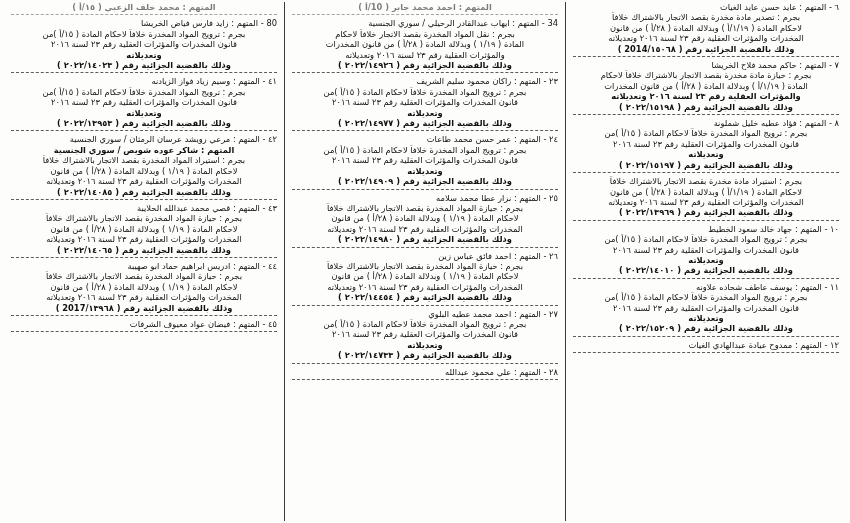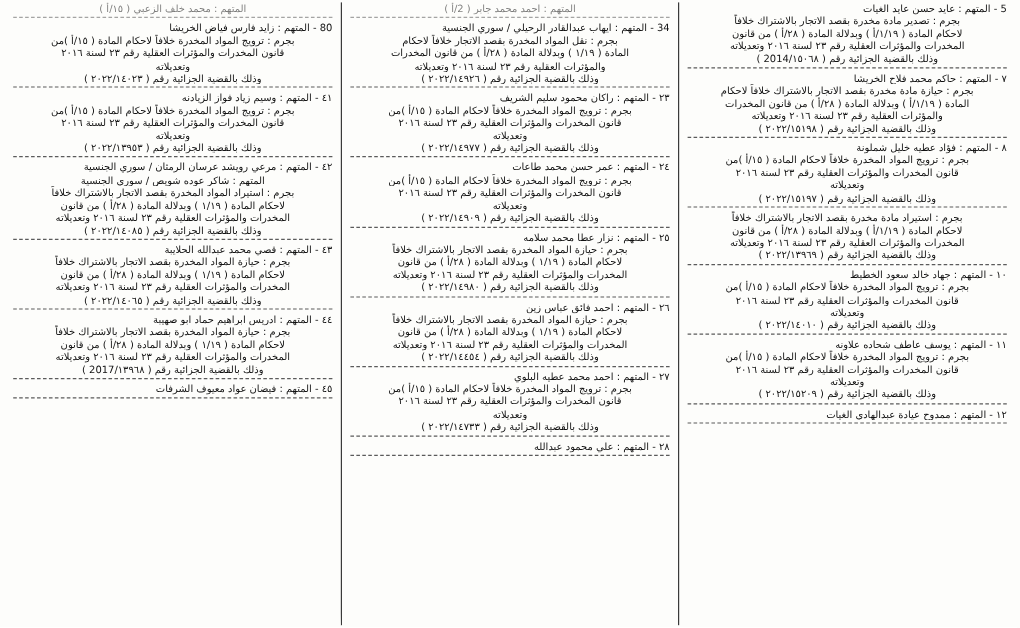--- a/index.html
+++ b/index.html
@@ -51,21 +51,21 @@
     display: block;
     font-size: 8.3px;
     line-height: 10.4px;
     text-align: justify;
     text-align-last: center;
     white-space: nowrap;
     overflow: hidden;
     text-overflow: clip;
   }
   .ln.r { text-align-last: right; }
-  .ln.c { text-align-last: center; }
+  .ln.c { text-align-last: center; font-weight: bold; }
   .clipped-top {
     opacity: 0.55;
   }
   .fade-bottom {
     position: absolute;
     bottom: 0;
     right: 0;
     left: 0;
     height: 10px;
     background: linear-gradient(to bottom, rgba(253,253,251,0), rgba(253,253,251,1));
@@ -73,21 +73,21 @@
   }
 </style>
 </head>
 <body>
 
 <div id="page">
   <div class="columns">
 
     <div class="col">
       <div class="entry">
-        <span class="ln r">5 - المتهم : عايد حسن عايد الغيات</span>
+        <span class="ln r">٦ - المتهم : عايد حسن عايد الغيات</span>
         <span class="ln">بجرم : تصدير مادة مخدرة بقصد الاتجار بالاشتراك خلافاً</span>
         <span class="ln">لاحكام المادة ( ١/١٩/أ ) وبدلالة المادة ( ٢٨/أ ) من قانون</span>
         <span class="ln">المخدرات والمؤثرات العقلية رقم ٢٣ لسنة ٢٠١٦ وتعديلاته</span>
         <span class="ln c">وذلك بالقضية الجزائية رقم ( 2014/١٥٠٦٨ )</span>
       </div>
       <div class="entry">
         <span class="ln r">٧ - المتهم : حاكم محمد فلاح الخريشا</span>
         <span class="ln">بجرم : حيازة مادة مخدرة بقصد الاتجار بالاشتراك خلافاً لاحكام</span>
         <span class="ln">المادة ( ١/١٩/أ ) وبدلالة المادة ( ٢٨/أ ) من قانون المخدرات</span>
         <span class="ln c">والمؤثرات العقلية رقم ٢٣ لسنة ٢٠١٦ وتعديلاته</span>
@@ -121,21 +121,21 @@
         <span class="ln c">وذلك بالقضية الجزائية رقم ( ٢٠٢٢/١٥٢٠٩ )</span>
       </div>
       <div class="entry">
         <span class="ln r">١٢ - المتهم : ممدوح عيادة عبدالهادي الغيات</span>
       </div>
       <div class="fade-bottom"></div>
     </div>
 
     <div class="col">
       <div class="entry clipped-top">
-        <span class="ln c">المتهم : احمد محمد جابر ( 2/أ )</span>
+        <span class="ln c">المتهم : احمد محمد جابر ( 10/أ )</span>
       </div>
       <div class="entry">
         <span class="ln r">34 - المتهم : ايهاب عبدالقادر الرحيلي / سوري الجنسية</span>
         <span class="ln">بجرم : نقل المواد المخدرة بقصد الاتجار خلافاً لاحكام</span>
         <span class="ln">المادة ( ١/١٩ ) وبدلالة المادة ( ٢٨/أ ) من قانون المخدرات</span>
         <span class="ln">والمؤثرات العقلية رقم ٢٣ لسنة ٢٠١٦ وتعديلاته</span>
         <span class="ln c">وذلك بالقضية الجزائية رقم ( ٢٠٢٢/١٤٩٢٦ )</span>
       </div>
       <div class="entry">
         <span class="ln r">٢٣ - المتهم : راكان محمود سليم الشريف</span>

